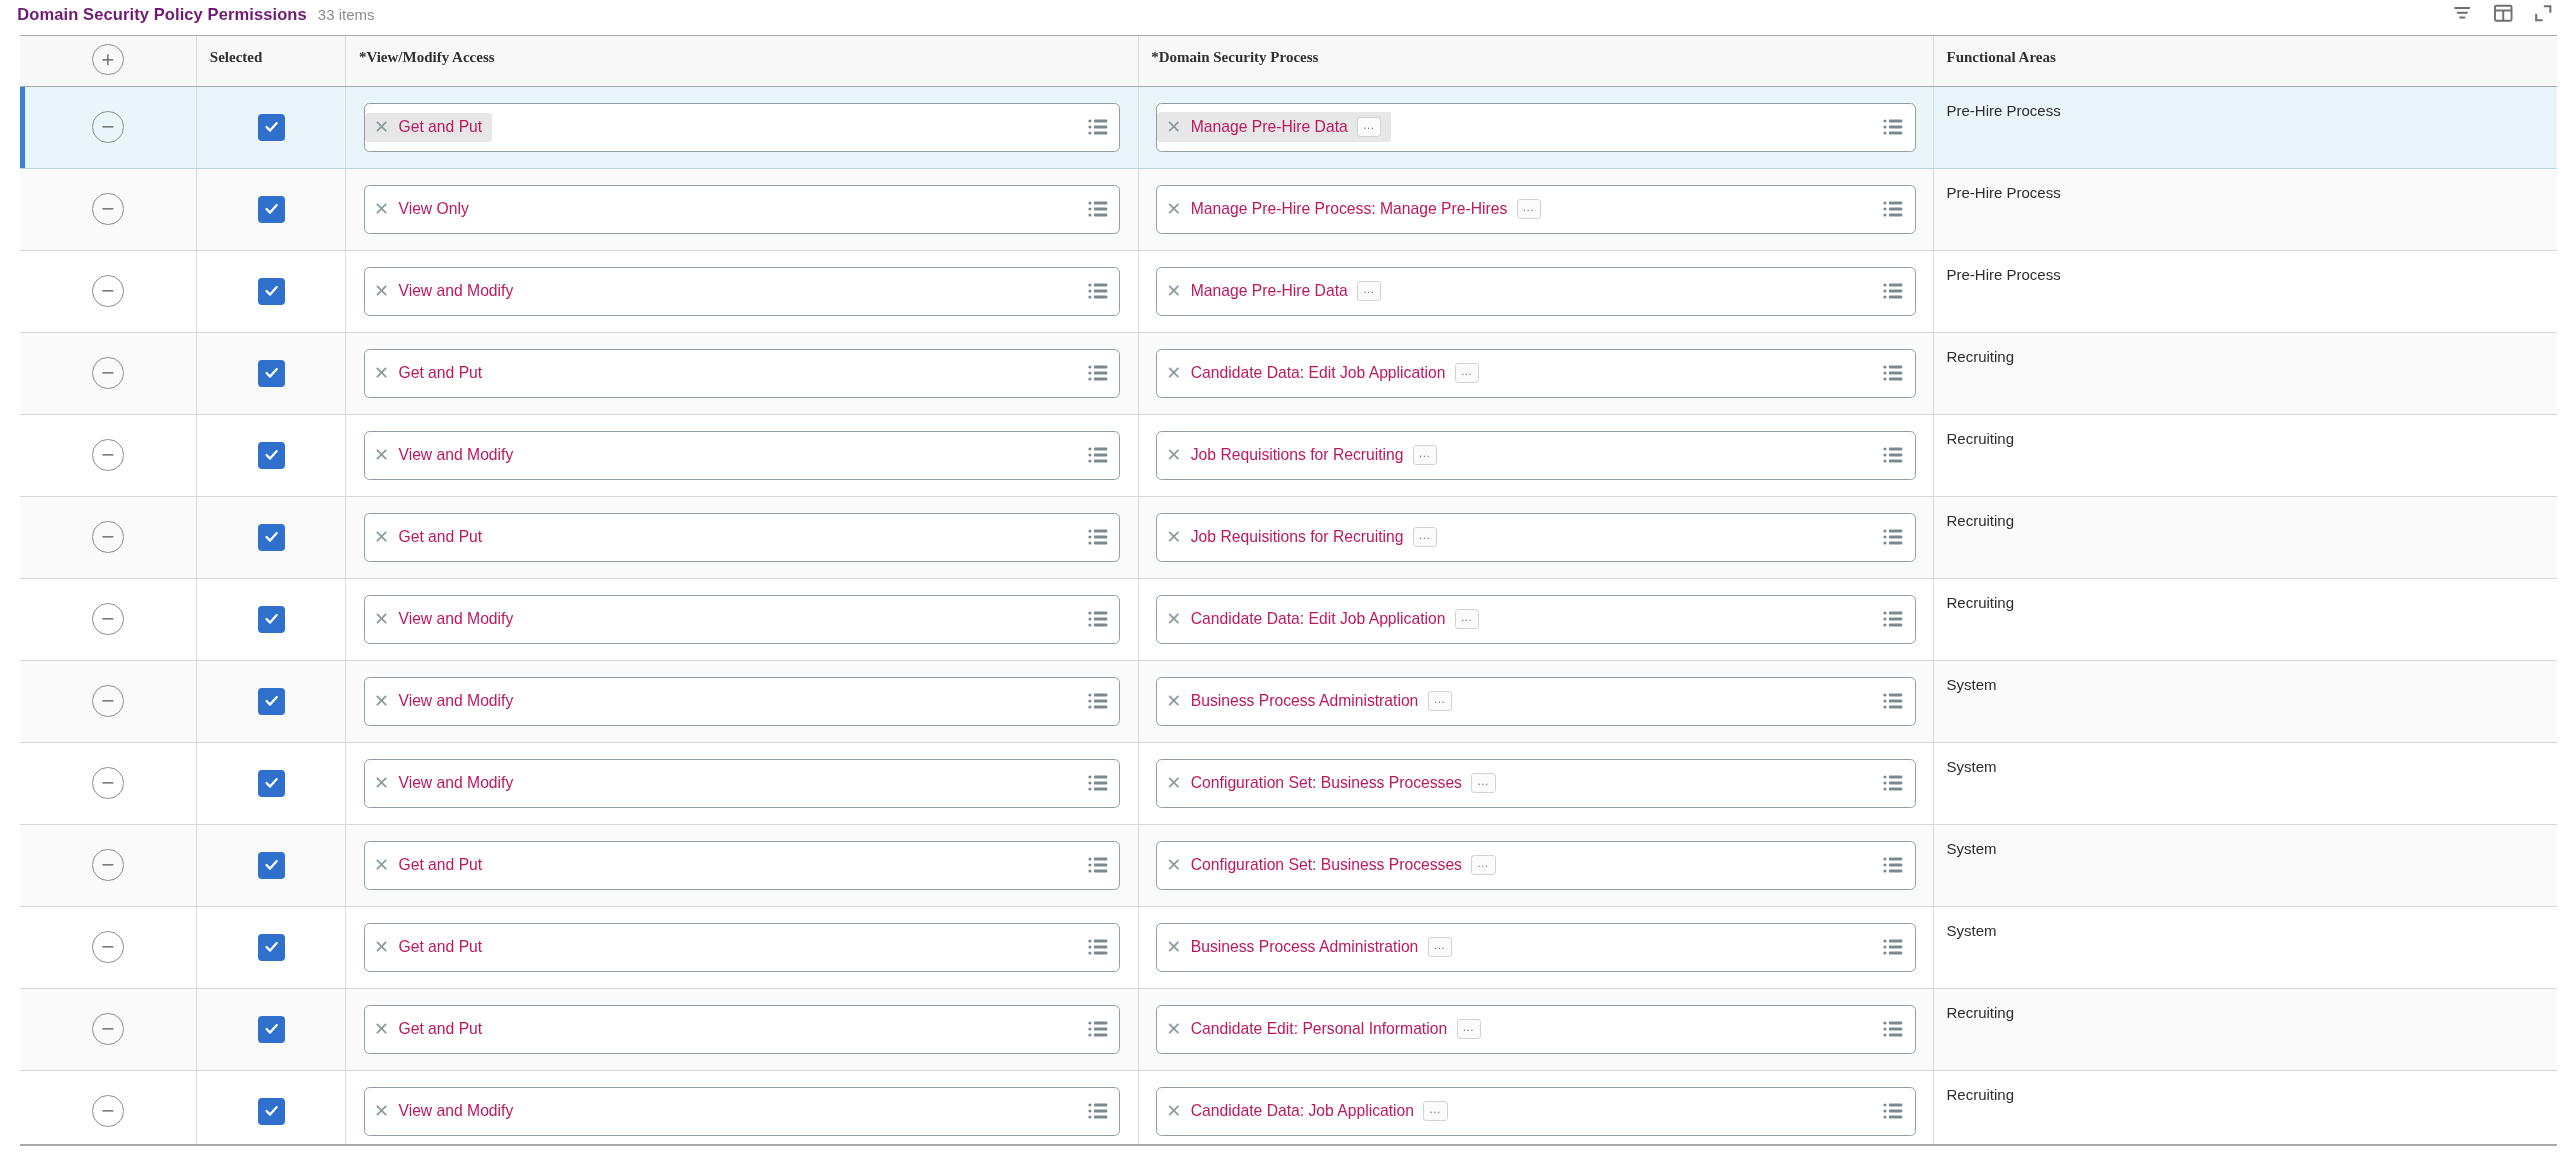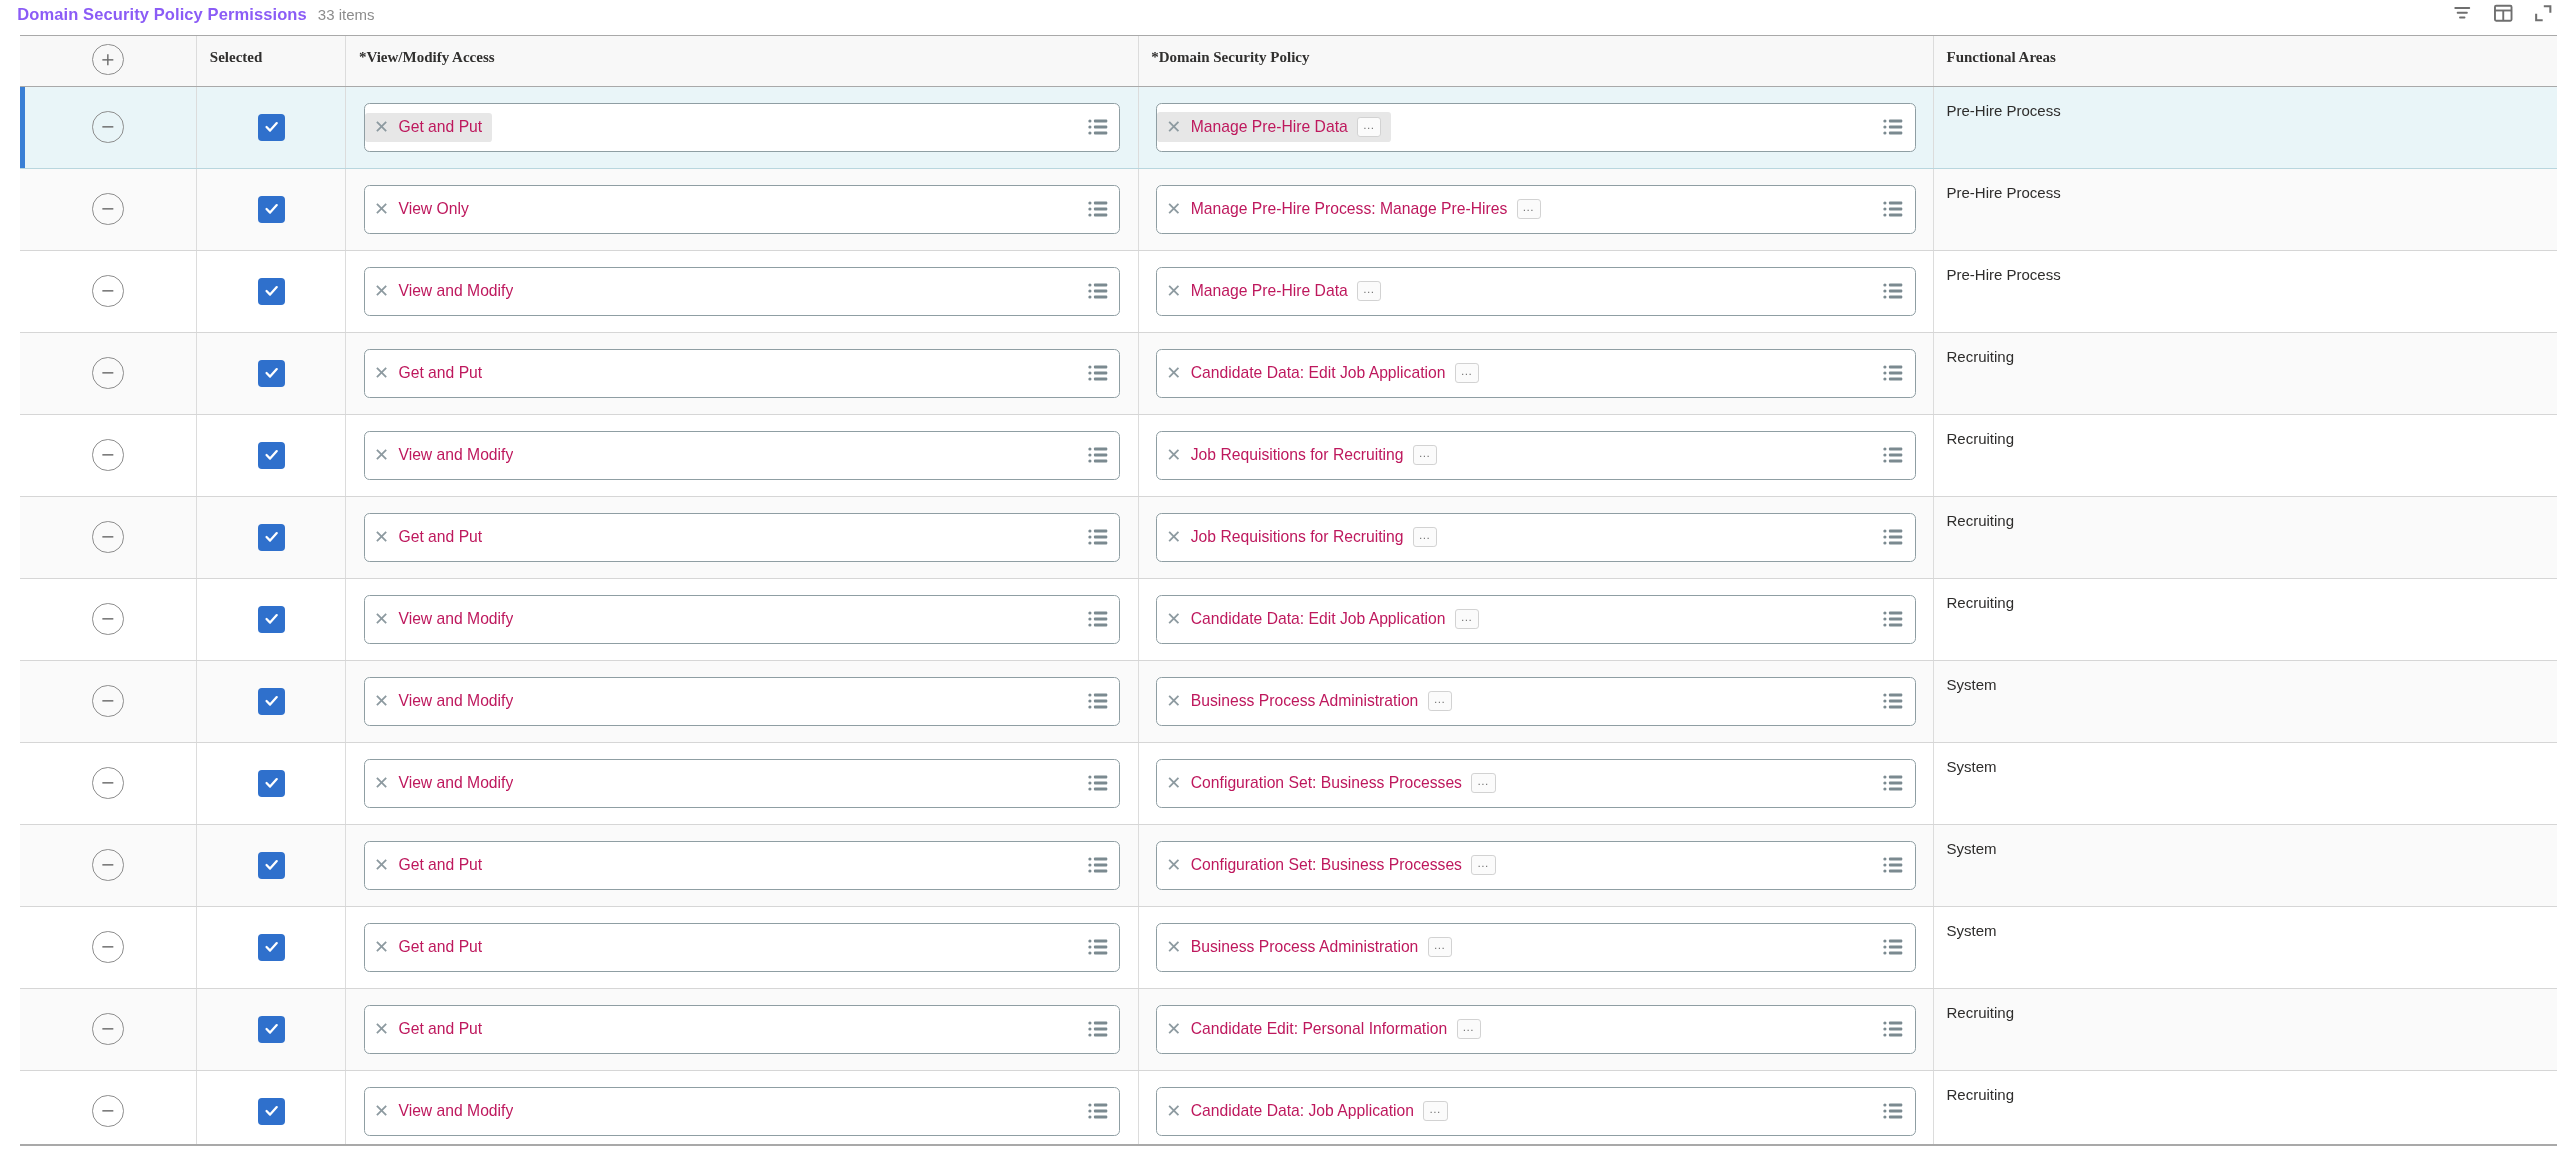--- a/index.html
+++ b/index.html
@@ -15,21 +15,21 @@
   .grid-header {
     position: relative;
     height: 30px;
     padding: 4.7px 0 0 17.3px;
     display: flex;
     align-items: baseline;
   }
   .grid-title {
     font-size: 16.5px;
     font-weight: bold;
-    color: #8b5cf6;
+    color: #701a75;
     letter-spacing: 0.1px;
   }
   .grid-count {
     font-size: 15px;
     color: #8c8c8c;
     margin-left: 11px;
   }
   .header-tools {
     position: absolute;
     right: 20.5px;
@@ -249,21 +249,21 @@
         <th class="plus-cell">
           <span class="circle-btn">
             <svg width="15.7" height="15.7" viewBox="0 0 20 20">
               <line x1="10" y1="3" x2="10" y2="17" stroke="#6f6f6f" stroke-width="1.9"></line>
               <line x1="3" y1="10" x2="17" y2="10" stroke="#6f6f6f" stroke-width="1.9"></line>
             </svg>
           </span>
         </th>
         <th class="th-pad">Selected</th>
         <th class="th-pad">*View/Modify Access</th>
-        <th class="th-pad">*Domain Security Policy</th>
+        <th class="th-pad">*Domain Security Process</th>
         <th class="th-pad">Functional Areas</th>
       </tr>
     </thead>
     <tbody id="grid-body">
         <tr class="sel">
           <td class="td-plus"><span class="circle-btn">
               <svg width="15.7" height="15.7" viewBox="0 0 20 20">
                 <line x1="3" y1="10" x2="17" y2="10" stroke="#6f6f6f" stroke-width="1.9"></line>
               </svg>
             </span></td>

